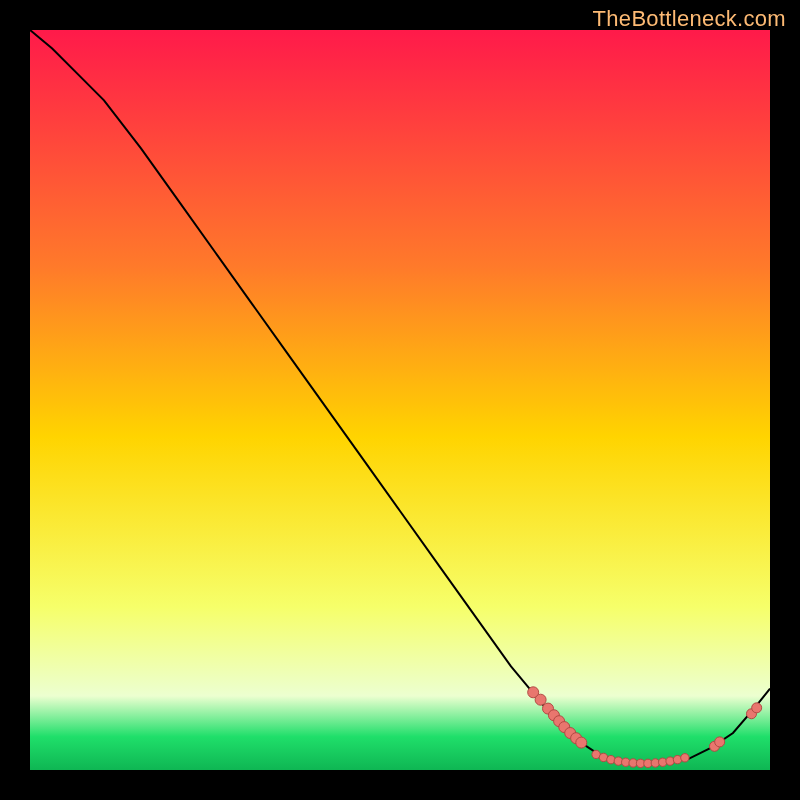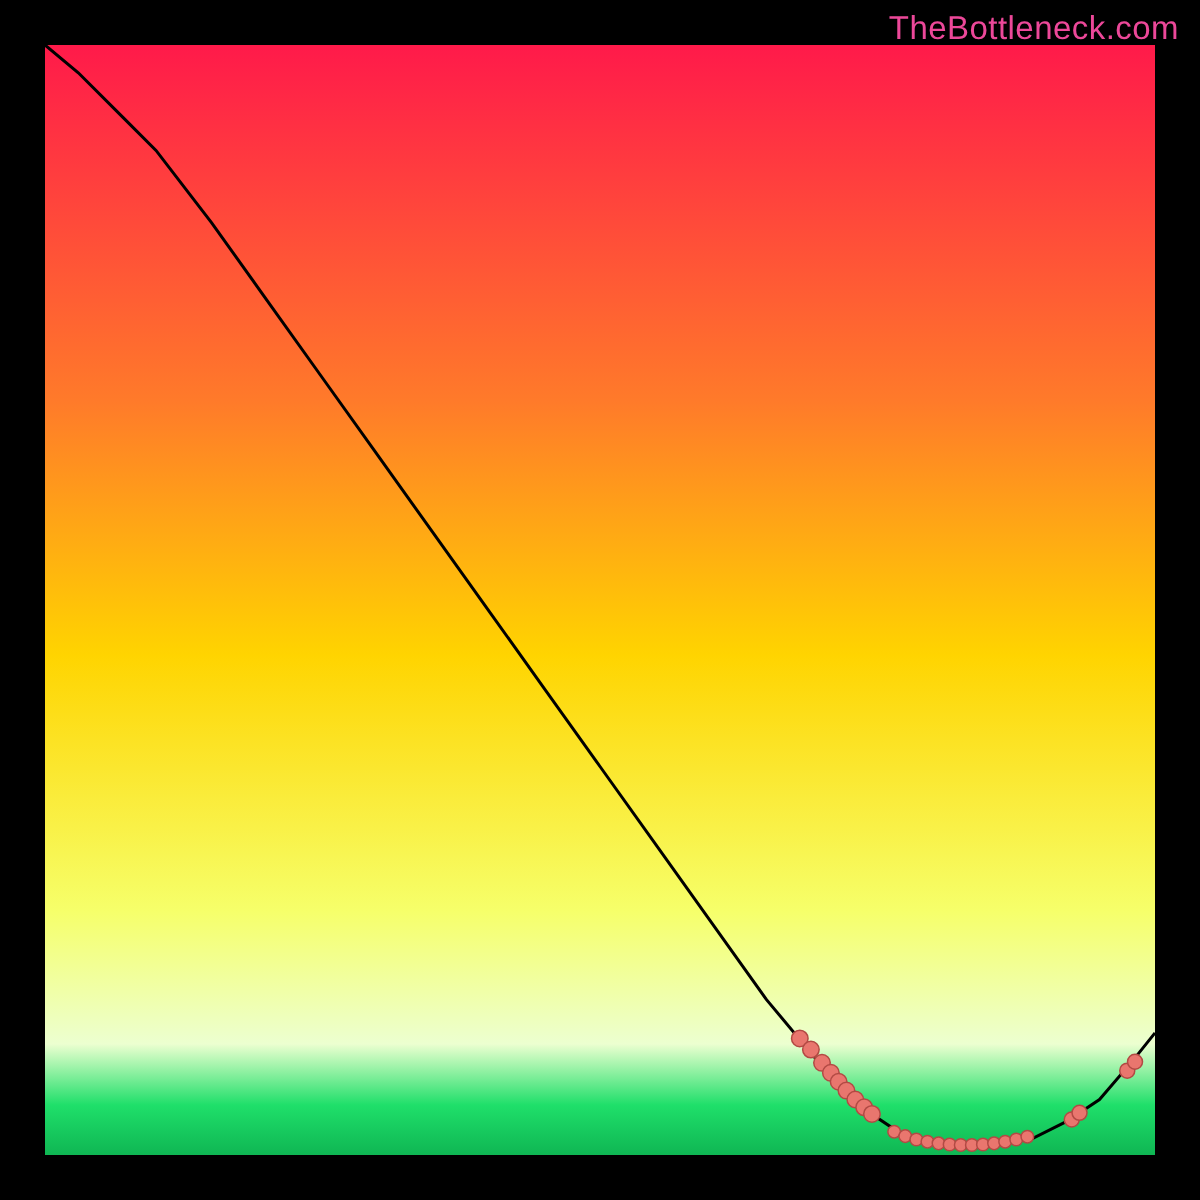--- a/index.html
+++ b/index.html
@@ -14,21 +14,21 @@
   .frame {
     position: relative;
     width: 800px;
     height: 800px;
     background: #000;
   }
   .watermark {
     position: absolute;
     top: 6px;
     right: 14px;
-    color: #ec4899;
+    color: #fdba74;
     font-size: 22px;
     font-weight: 500;
     letter-spacing: 0.3px;
     z-index: 5;
   }
   .plot-wrap {
     position: absolute;
     left: 30px;
     top: 30px;
     width: 740px;

